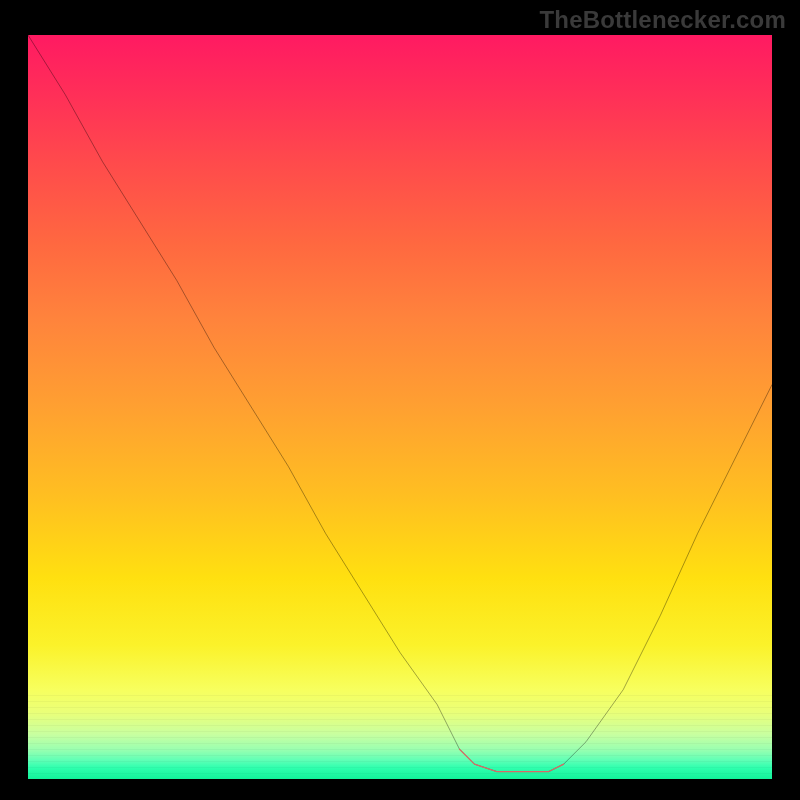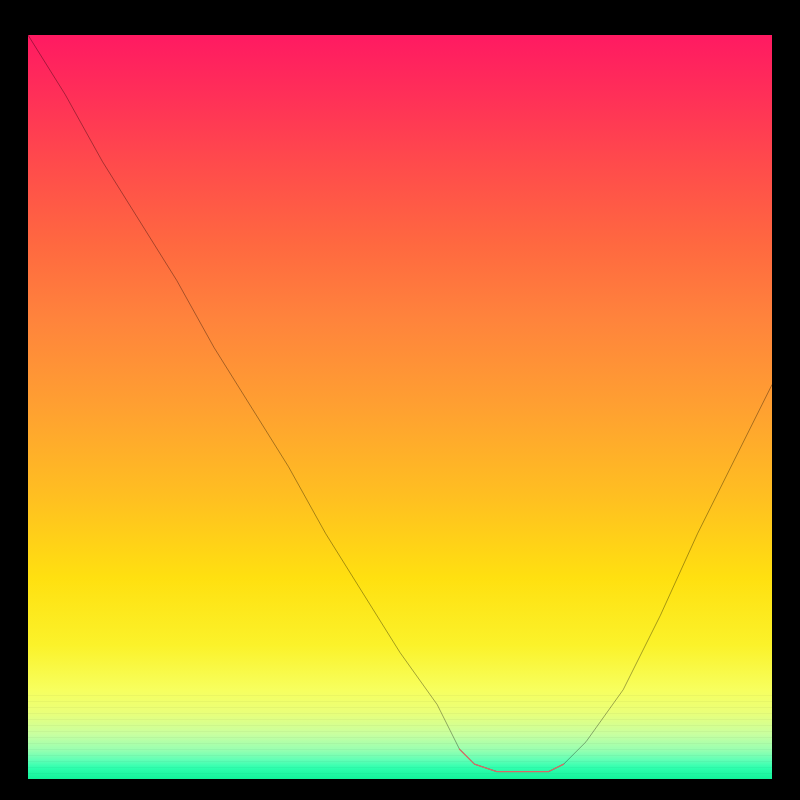--- a/index.html
+++ b/index.html
@@ -87,20 +87,21 @@
     width: 100%;
     height: 100%;
     overflow: visible;
   }
 </style>
 </head>
 <body>
 
 <div class="frame">
 
+  <div class="watermark">TheBottlenecker.com</div>
 
   <div class="plot-area">
     <div class="gradient-bg"></div>
     <div class="bottom-bands"></div>
 
     <svg class="curve" viewBox="0 0 100 100" preserveAspectRatio="none">
 
       <path d="M0.00 0.00 L5.00 8.00 L10.00 17.00 L15.00 25.00 L20.00 33.00 L25.00 42.00 L30.00 50.00 L35.00 58.00 L40.00 67.00 L45.00 75.00 L50.00 83.00 L55.00 90.00 L58.00 96.00 L60.00 98.00 L63.00 99.00 L66.00 99.00 L70.00 99.00 L72.00 98.00 L75.00 95.00 L80.00 88.00 L85.00 78.00 L90.00 67.00 L95.00 57.00 L100.00 47.00" fill="none" stroke="#000" stroke-width="0.35" vector-effect="non-scaling-stroke" stroke-linejoin="round" stroke-linecap="round" id="curve-main"></path>
 
       <path d="M58.00 96.00 L60.00 98.00 L63.00 99.00 L66.00 99.00 L70.00 99.00 L72.00 98.00" fill="none" stroke="#d86a66" stroke-width="1.2" vector-effect="non-scaling-stroke" stroke-linejoin="round" stroke-linecap="round" id="curve-marker"></path>

